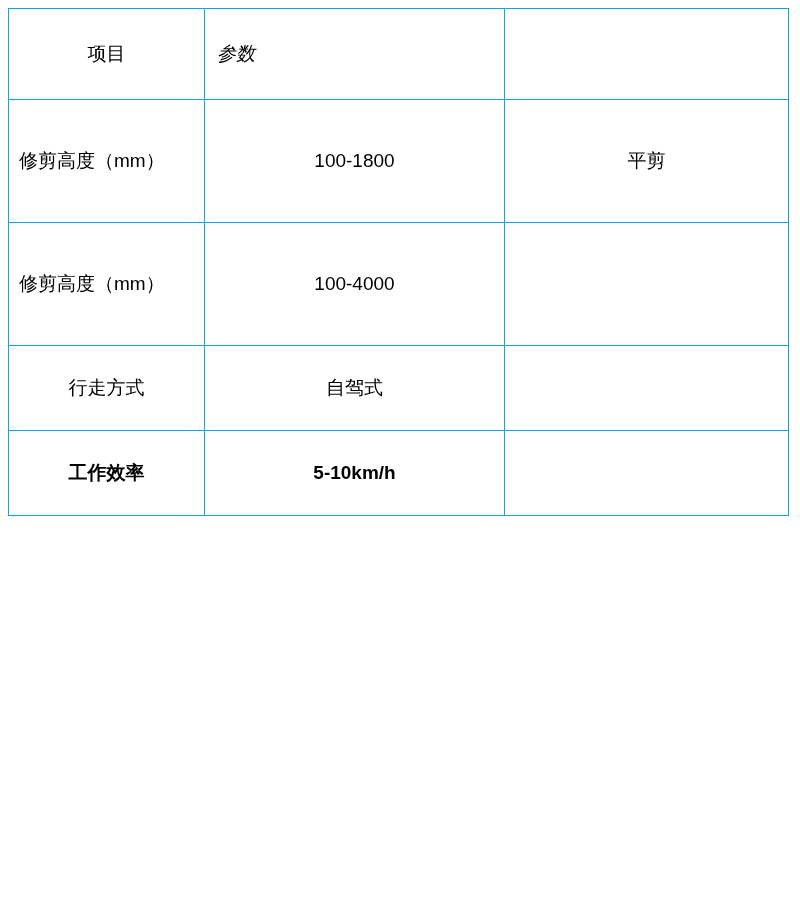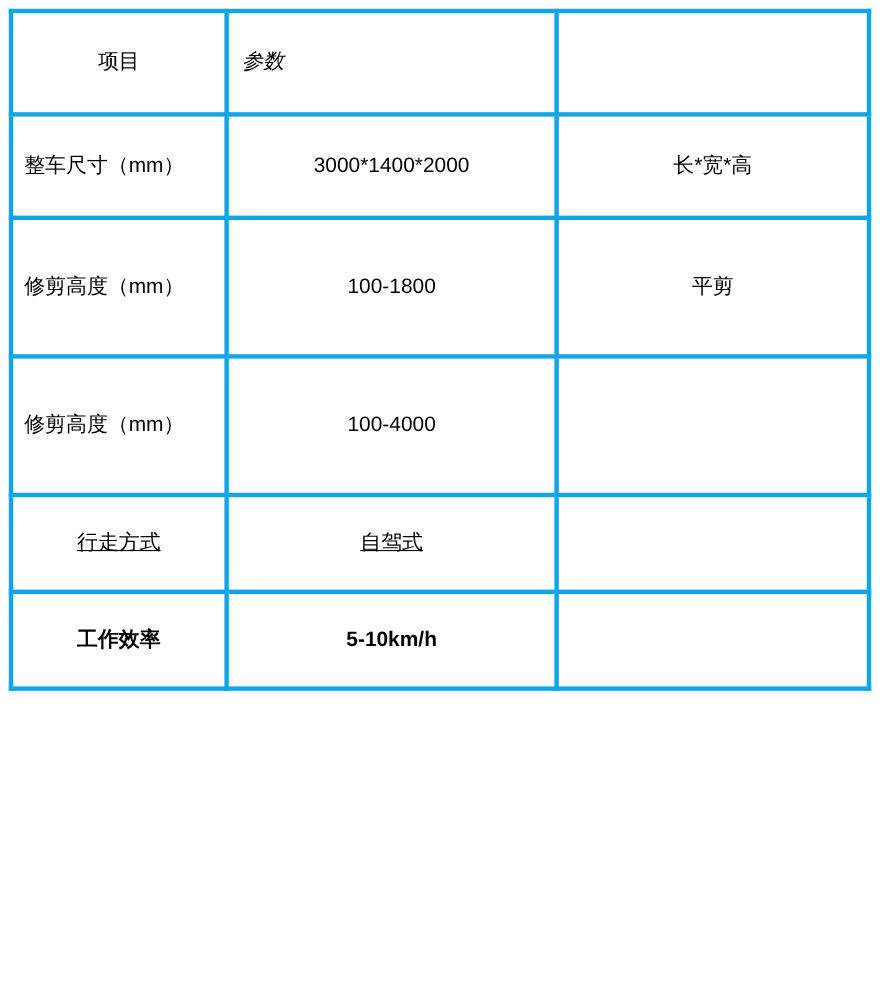--- a/index.html
+++ b/index.html
@@ -19,21 +19,21 @@
     height: 899px;
     box-sizing: border-box;
     padding: 8px 10px 10px 8px;
   }
   table.spec-table {
     border-collapse: collapse;
     width: 780px;
     table-layout: fixed;
   }
   table.spec-table td {
-    border: 4px solid #0ea5e9;
+    border: 1px solid #0ea5e9;
     font-size: 19px;
     line-height: 1.35;
     padding: 6px 8px;
     vertical-align: middle;
     word-break: break-word;
   }
   col.c1 { width: 196px; }
   col.c2 { width: 300px; }
   col.c3 { width: 284px; }
 
@@ -53,45 +53,40 @@
   }
   .cell-label.left {
     text-align: left;
     padding-left: 10px;
   }
   .row-h-1 td { height: 78px; }
   .row-h-2 td { height: 78px; }
   .row-h-3 td { height: 110px; margin-left: 32px; }
   .row-h-4 td { height: 110px; }
   .row-h-5 td { height: 100px; }
-  .row-h-6 td { height: 72px; text-decoration: underline; }
+  .row-h-6 td { height: 72px; }
   .row-h-7 td { height: 72px; font-weight: bold; }
   .row-h-8 td { height: 72px; }
   .row-h-9 td { height: 78px; }
 </style>
 </head>
 <body>
 
 <div class="page">
   <table class="spec-table">
     <colgroup>
       <col class="c1">
       <col class="c2">
       <col class="c3">
     </colgroup>
     <tbody>
       <tr class="row-h-1">
         <td class="cell-label">项目</td>
         <td class="cell-value left">参数</td>
         <td class="cell-note"></td>
-      </tr>
-      <tr class="row-h-2">
-        <td class="cell-label left">整车尺寸（mm）</td>
-        <td class="cell-value">3000*1400*2000</td>
-        <td class="cell-note">长*宽*高</td>
       </tr>
       <tr class="row-h-3">
         <td class="cell-label left">修剪高度（mm）</td>
         <td class="cell-value">100-1800</td>
         <td class="cell-note">平剪</td>
       </tr>
       <tr class="row-h-4">
         <td class="cell-label left">修剪高度（mm）</td>
         <td class="cell-value">100-4000</td>
         <td class="cell-note"></td>

